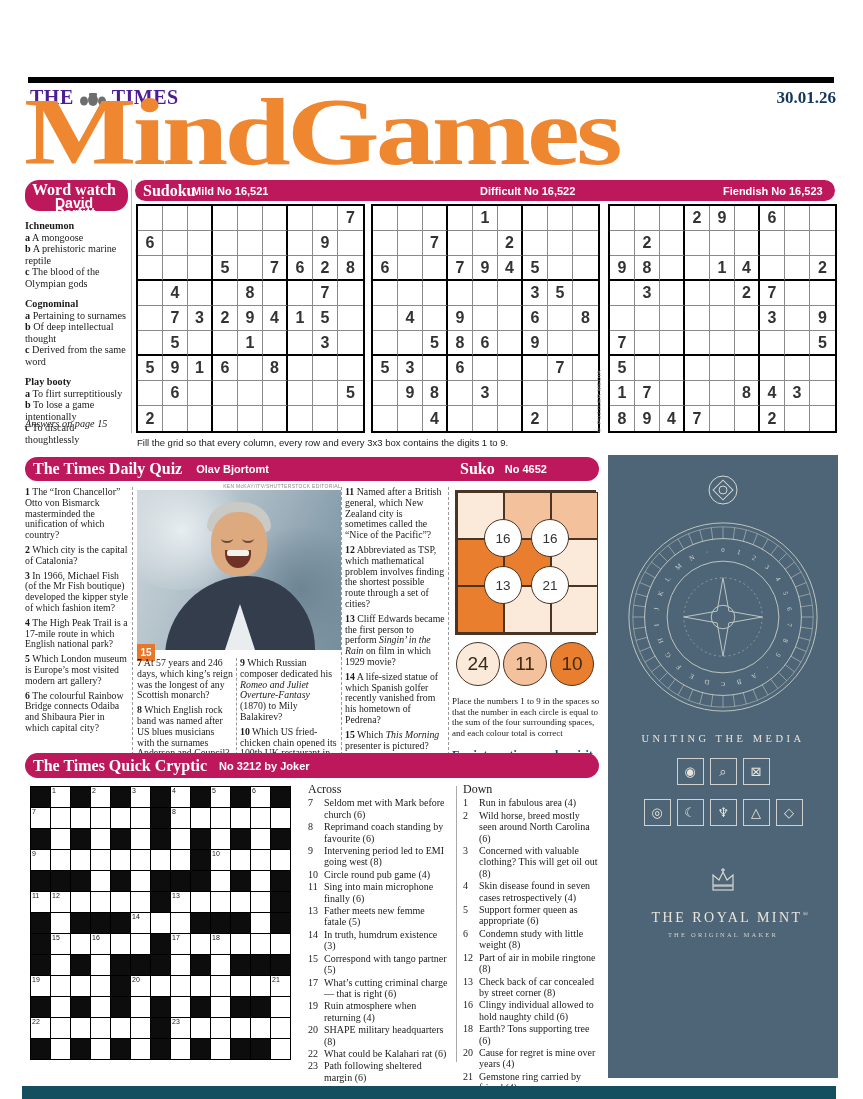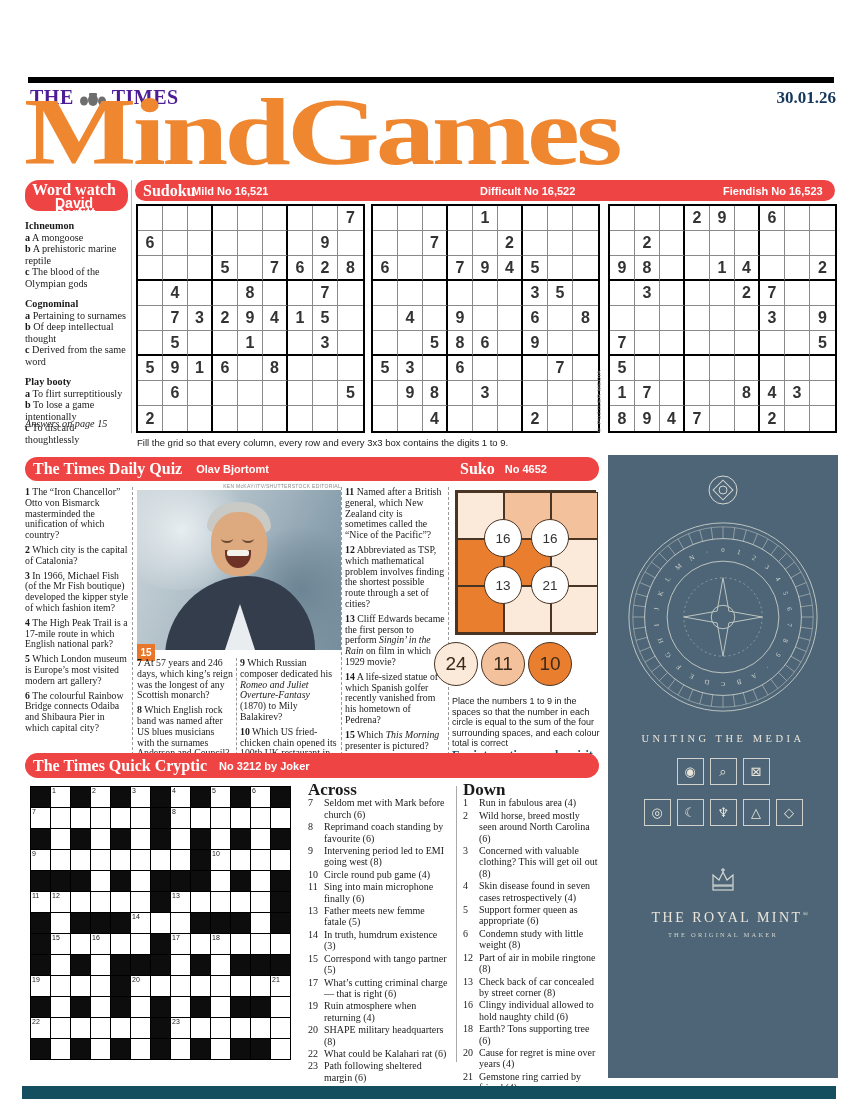--- a/index.html
+++ b/index.html
@@ -7,21 +7,21 @@
         font-family:"Liberation Serif",serif;color:#1a1a1a;overflow:hidden;}
   .abs{position:absolute;}
   
   #top-rule{left:28px;top:77px;width:806px;height:6px;background:#000;}
   #brand{left:30px;top:86px;font-weight:bold;font-size:20px;letter-spacing:.5px;color:#4c1d95;}
   #brand .crest{display:inline-block;vertical-align:-3px;margin:0 4px;opacity:.85;}
   #date{right:27px;top:88px;font-weight:bold;font-size:17px;color:#14365a;}
   #main-title{left:24px;top:86px;font-weight:bold;font-size:96px;line-height:92px;
       letter-spacing:-3px;color:#ef8630;transform:scaleX(1.24);transform-origin:0 0;white-space:nowrap;}
   
-  .bar{background:#ef4444;color:#fff;display:flex;align-items:center;border-radius:14px;}
+  .bar{background:#be185d;color:#fff;display:flex;align-items:center;border-radius:14px;}
   .bar .serif-t{font-weight:bold;font-size:16px;margin-left:8px;}
   .bar .sans-s{font-family:"Liberation Sans",sans-serif;font-weight:bold;font-size:11px;}
   
   #ww-bar{left:25px;top:180px;width:103px;height:31px;display:block;padding-left:7px;box-sizing:border-box;}
   #ww-bar .serif-t{margin-left:0;display:block;line-height:17px;padding-top:1px;}
   #ww-bar .sans-s{display:block;line-height:10px;font-size:14px;padding-left:23px;}
   #ww-body{left:25px;top:220px;width:104px;font-size:10.2px;line-height:11.5px;}
   .ww-word{font-weight:bold;margin-top:9px;}
   .ww-entry:first-child .ww-word{margin-top:0;}
   #ww-note{left:25px;top:418px;font-style:italic;font-size:10.2px;}
@@ -82,39 +82,39 @@
       font-family:"Liberation Sans",sans-serif;font-weight:bold;font-size:10px;
       display:flex;align-items:center;justify-content:center;}
   
   #suko-bar{left:452px;top:457px;width:147px;height:24px;}
   #suko-wrap{left:455px;top:490px;width:141px;height:141px;}
   #suko-grid{display:grid;grid-template-columns:repeat(3,47px);grid-auto-rows:47px;border:2px solid #4a3423;}
   .suko-cell{border:.5px solid #4a3423;}
   .suko-circle{position:absolute;width:36px;height:36px;border-radius:50%;background:#fff;
       border:1.5px solid #4a3423;display:flex;align-items:center;justify-content:center;
       font-family:"Liberation Sans",sans-serif;font-size:13.5px;color:#333;}
-  #suko-totals{left:433px;top:642px;width:141px;height:46px;}
+  #suko-totals{left:455px;top:642px;width:141px;height:46px;}
   .suko-total{position:absolute;width:42px;height:42px;border-radius:50%;border:1.5px solid #4a3423;
       display:flex;align-items:center;justify-content:center;
       font-family:"Liberation Sans",sans-serif;font-size:19px;color:#3b2a1a;}
-  #suko-instruction{left:452px;top:696px;width:150px;font-family:Liberation Sans, sans-serif;
+  #suko-instruction{left:452px;top:696px;width:150px;font-family:Liberation Serif, serif;
       font-size:9px;line-height:10.6px;color:#222;}
   #suko-promo{left:452px;top:748px;width:150px;font-weight:bold;font-size:12px;line-height:14px;color:#14506b;}
   
   #cw-bar{left:25px;top:753px;width:574px;height:25px;}
   #cw-bar .sans-s{margin-left:12px;}
   #cw-grid{left:30px;top:786px;display:grid;grid-template-columns:repeat(13,19px);
       grid-auto-rows:20px;gap:1px;background:#000;border:1px solid #000;}
   .cw-cell{position:relative;background:#fff;}
   .cw-cell.blk{background:#0d0d0d;}
   .cw-num{position:absolute;left:1px;top:0;font-family:"Liberation Sans",sans-serif;font-size:7px;color:#222;}
   .clue-col{position:absolute;font-size:10px;line-height:11.4px;}
   #across-col{left:308px;top:784px;width:141px;}
   #down-col{left:463px;top:784px;width:136px;}
-  .clue-head{font-weight:bold;font-size:17px;margin-bottom:2px;}
+  .clue-head{font-weight:normal;font-size:12px;margin-bottom:2px;}
   .clue{display:flex;margin-bottom:1px;}
   .cn{width:16px;flex:none;}
   .ct{flex:1;}
   #cw-divider{left:456px;top:786px;width:1px;height:276px;background:#aaa;}
   
   #ad{left:608px;top:455px;width:230px;height:623px;background:#4d6576;color:#e9e5db;text-align:center;}
   #ad-emblem{margin-top:16px;}
   #ad-coin{margin-top:6px;}
   #ad-headline{margin-top:14px;font-size:10.5px;letter-spacing:3.5px;color:#e9e5db;}
   .ad-boxes{display:flex;justify-content:center;gap:6px;margin-top:14px;}

